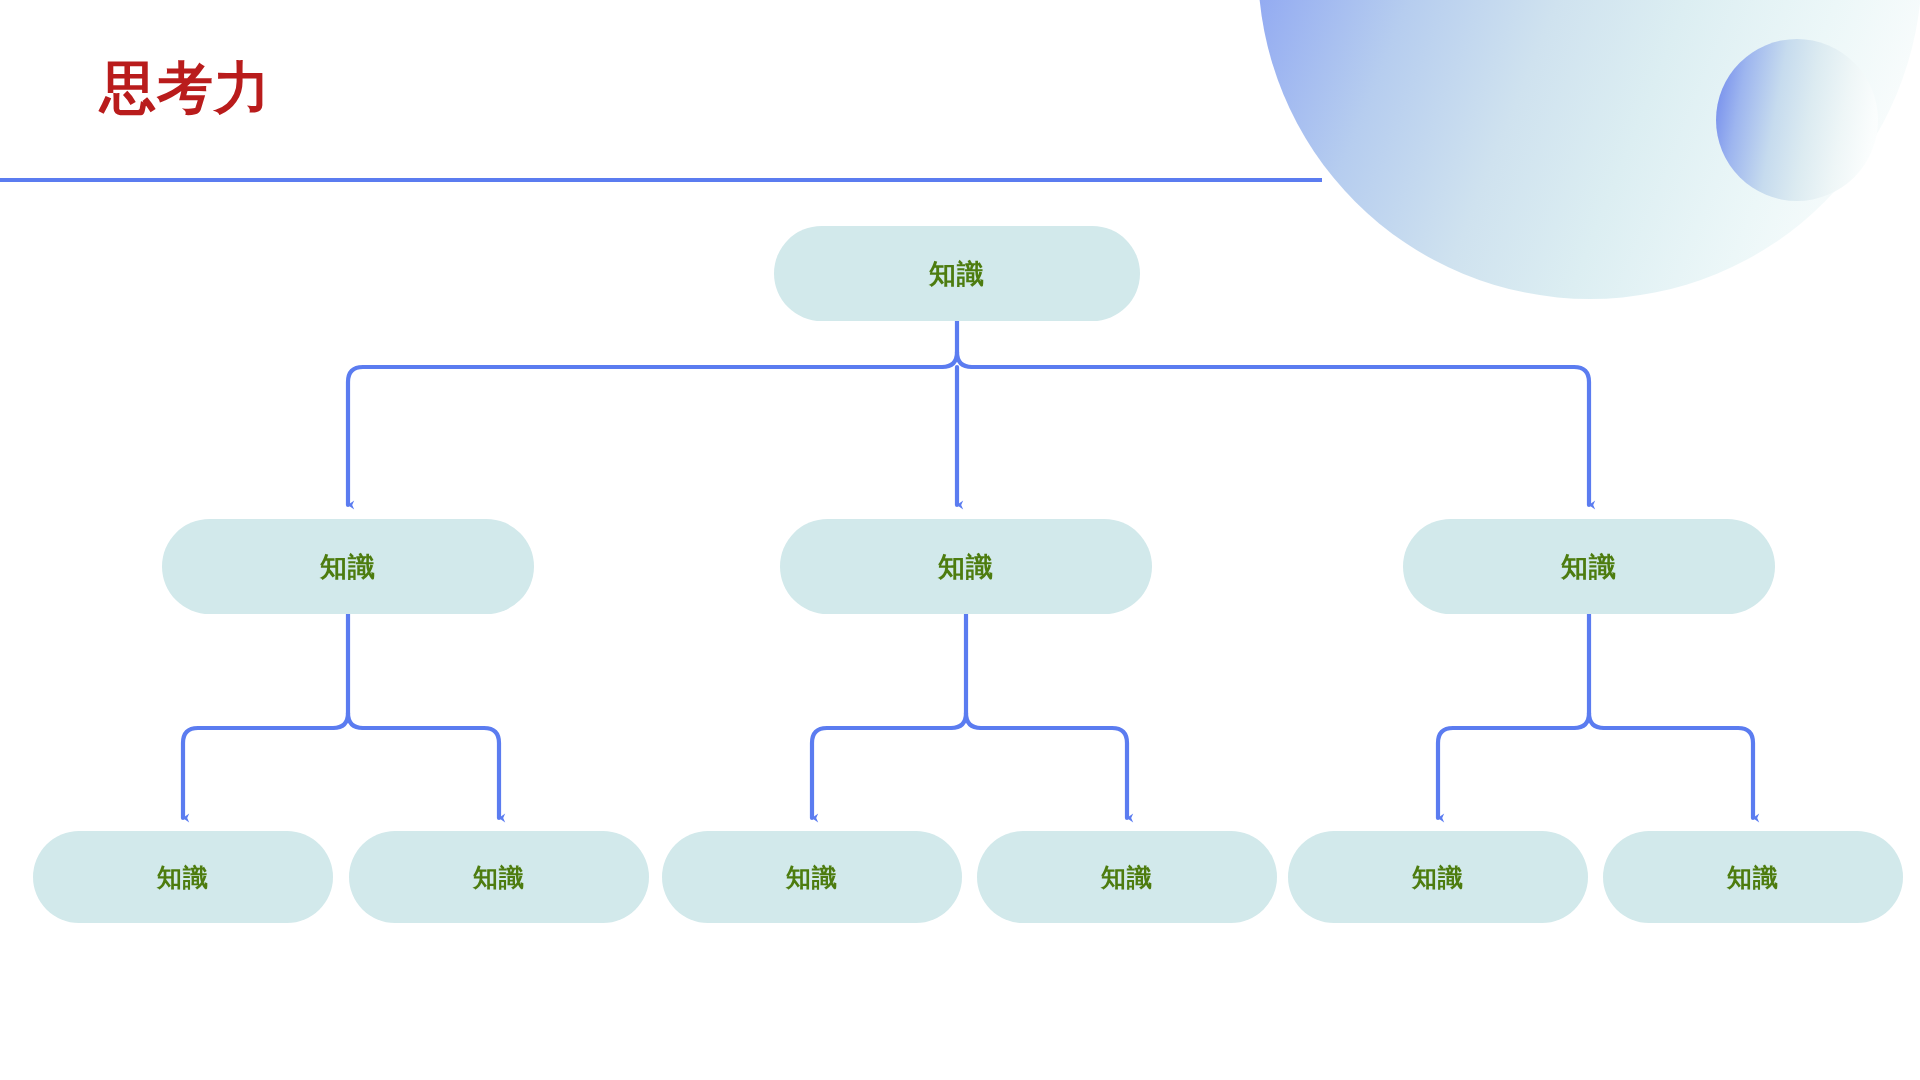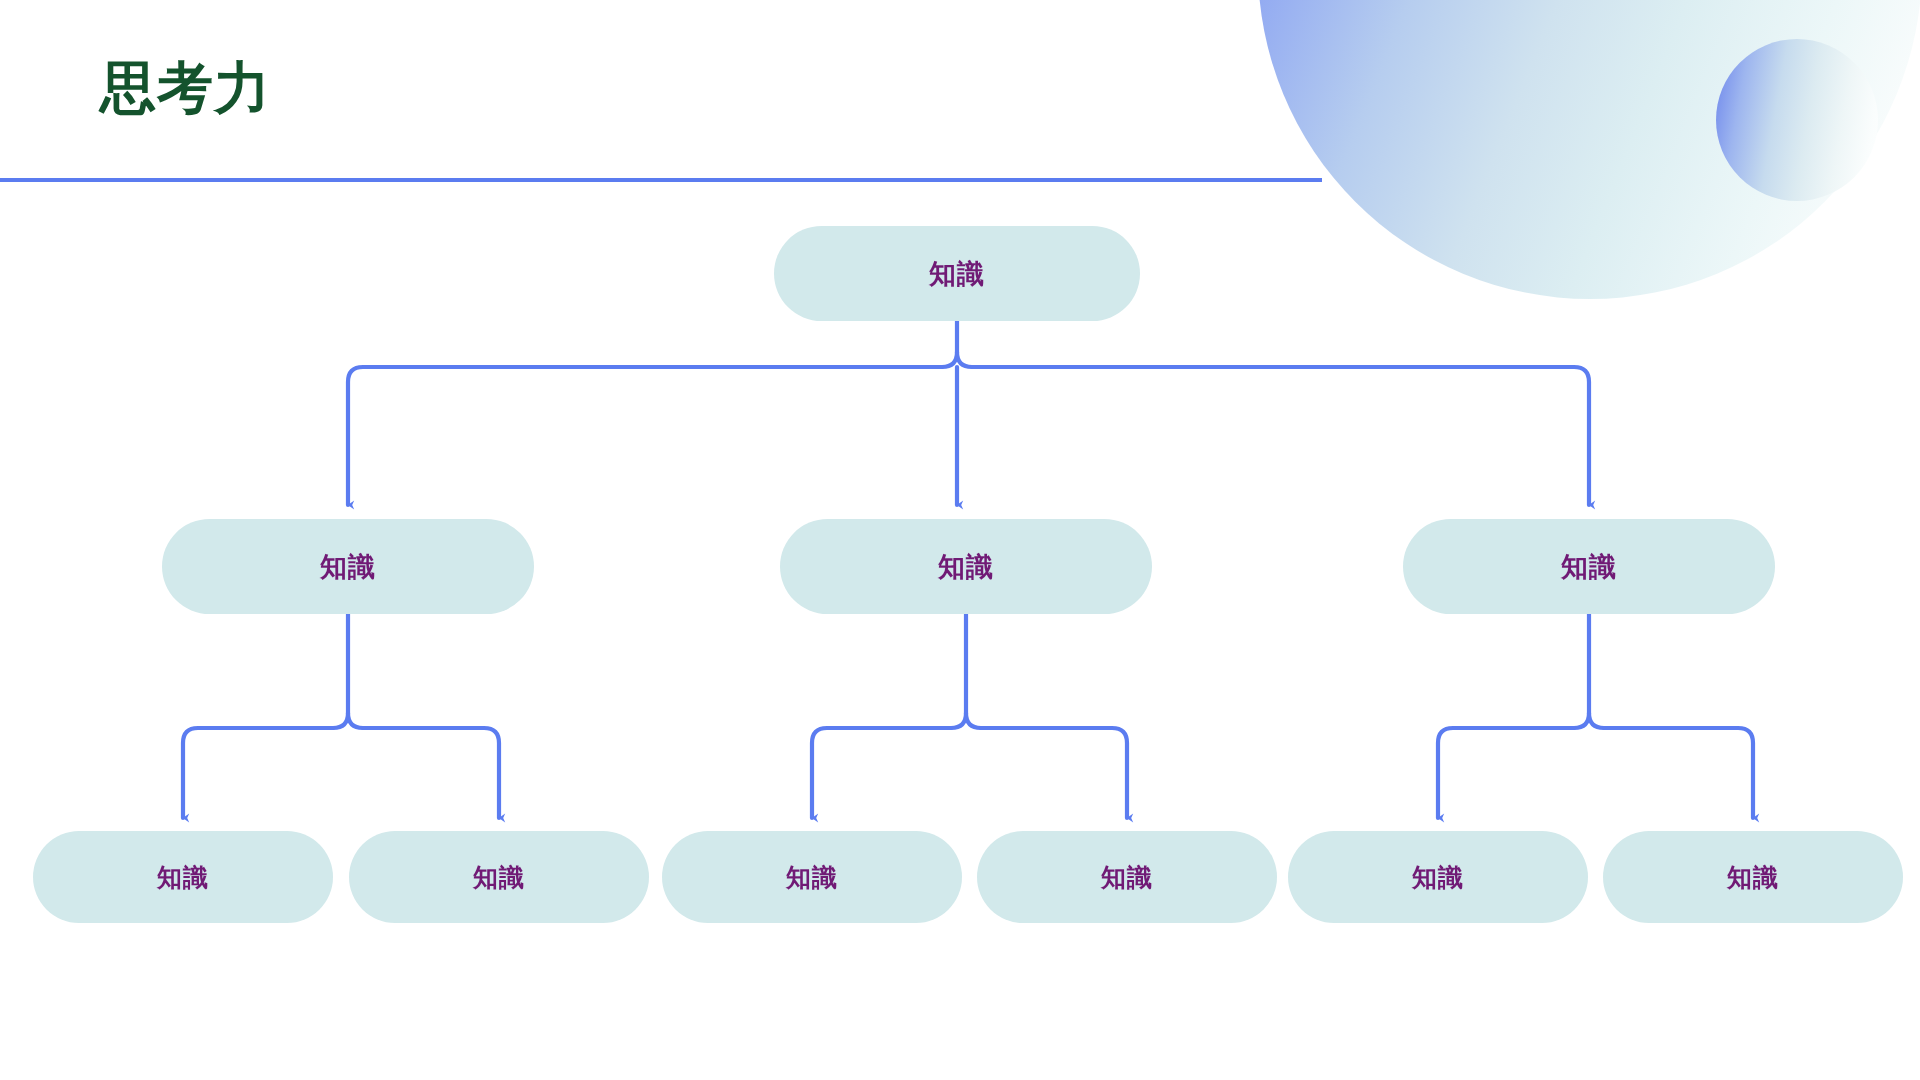--- a/index.html
+++ b/index.html
@@ -71,21 +71,21 @@
     left: 0; top: 0;
     width: 1920px;
   }
   .page-title {
     position: absolute;
     left: 100px;
     top: 56px;
     font-size: 56px;
     line-height: 1.15;
     font-weight: bold;
-    color: #14532d;
+    color: #b91c1c;
     letter-spacing: 1px;
     white-space: nowrap;
   }
   .title-rule {
     position: absolute;
     left: 0;
     top: 178px;
     width: 1322px;
     height: 4px;
     background: #5b7cf0;
@@ -108,21 +108,21 @@
     box-sizing: border-box;
     background: #d2e9eb;
     border-radius: 999px;
     display: flex;
     align-items: center;
     justify-content: center;
   }
   .node-label {
     font-size: 27px;
     font-weight: bold;
-    color: #701a75;
+    color: #4d7c0f;
     letter-spacing: 1px;
     white-space: nowrap;
   }
   .node-l3 .node-label { font-size: 25px; }
 </style>
 </head>
 <body>
 
 <div id="slide">
 

